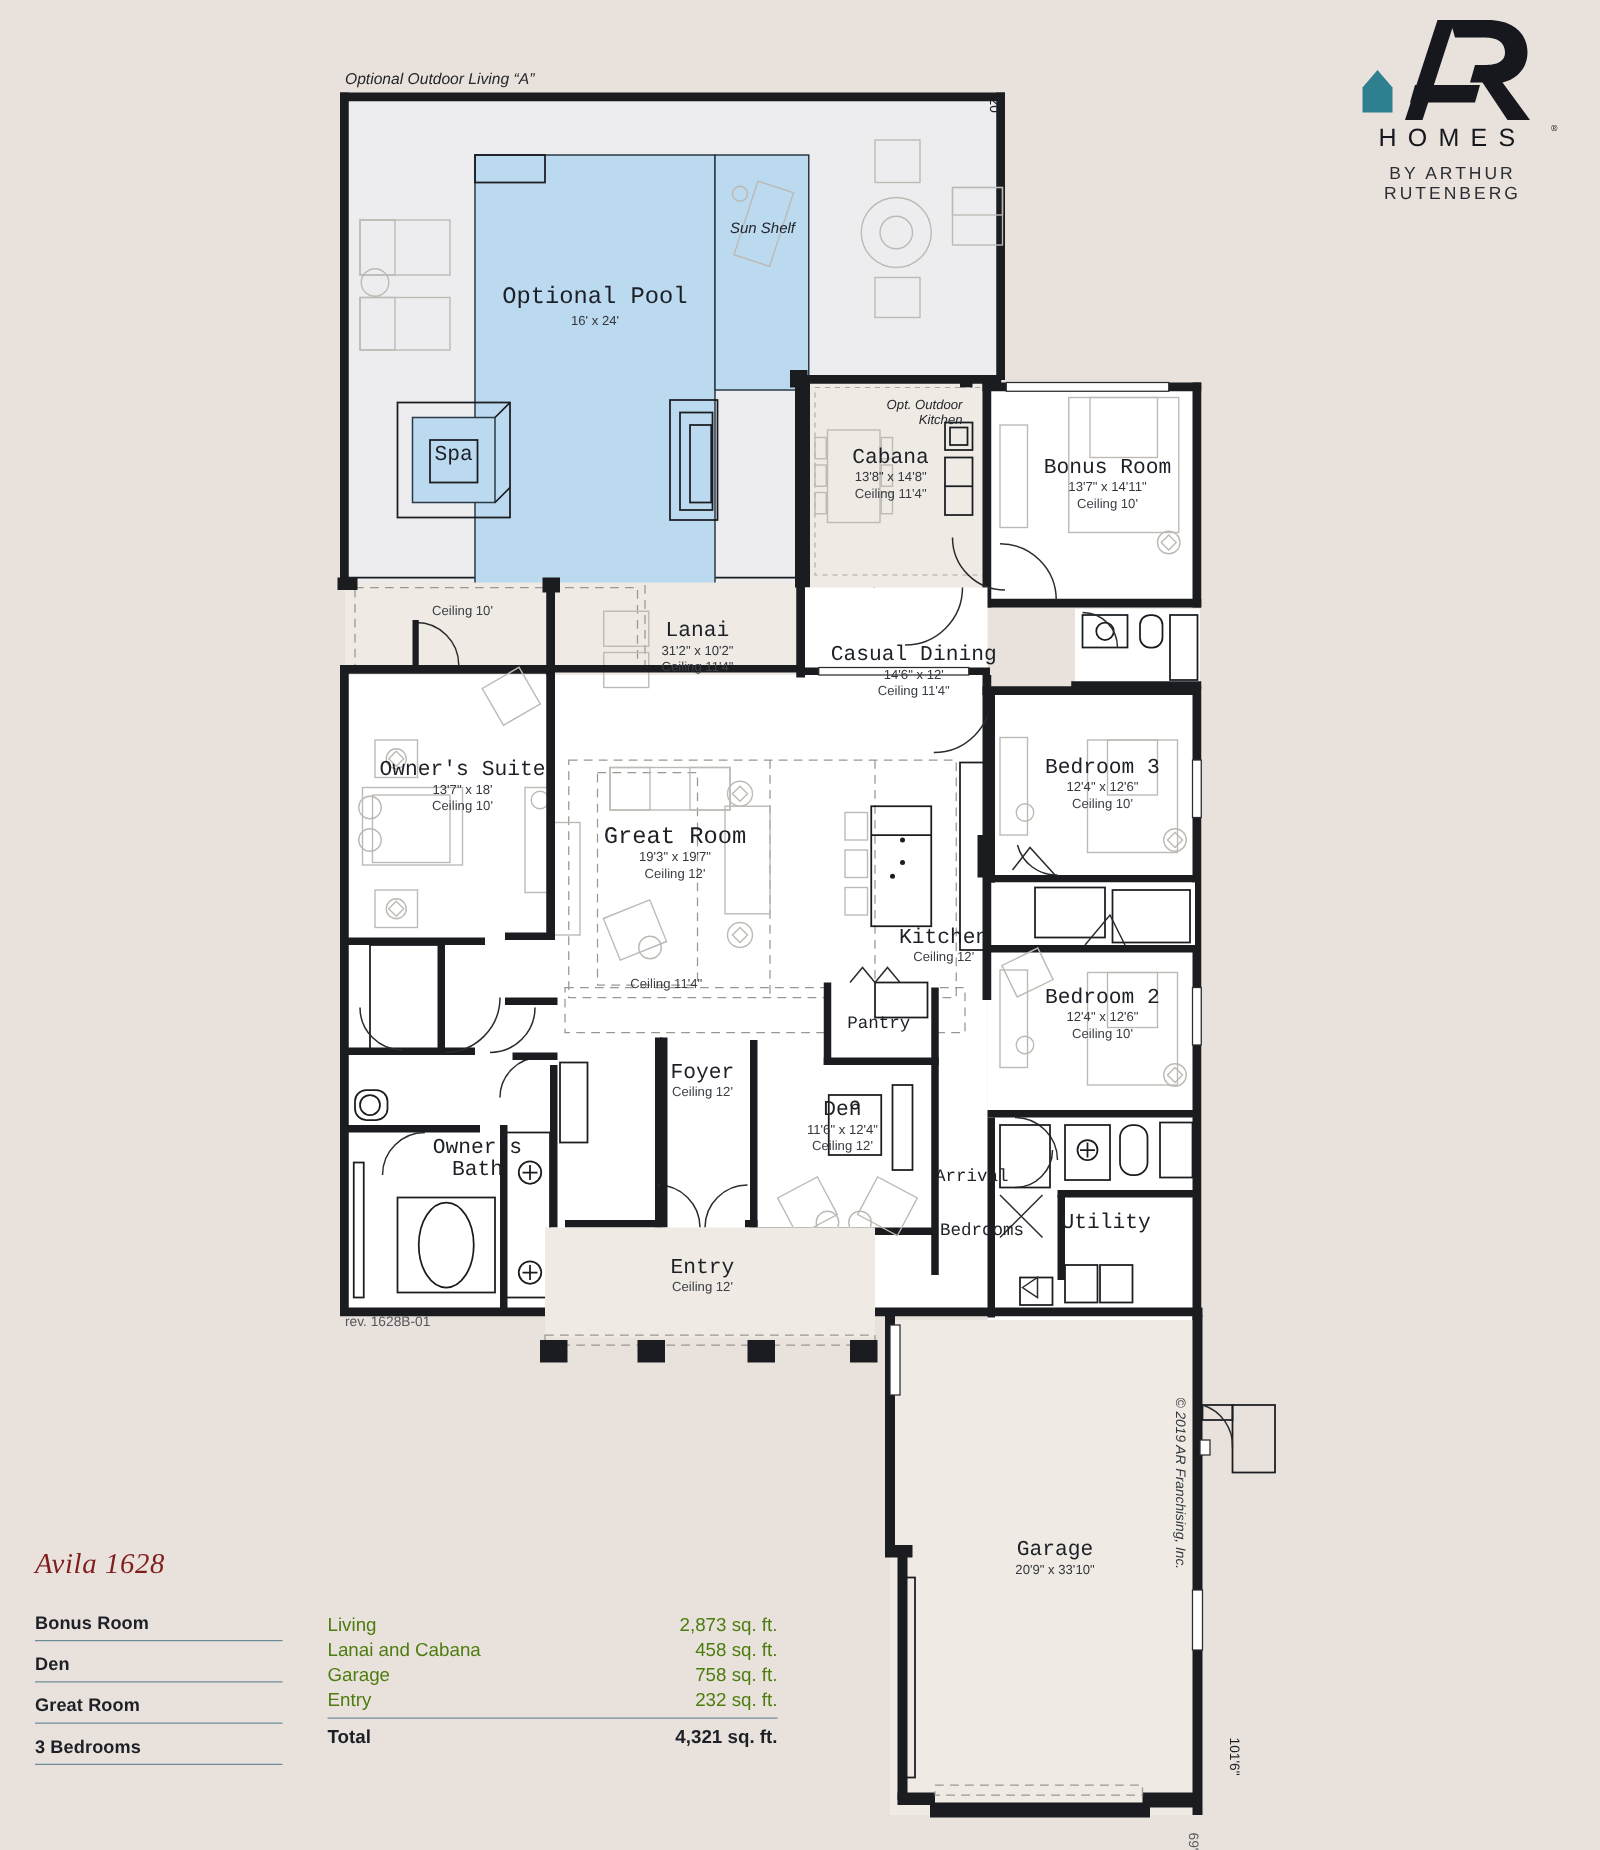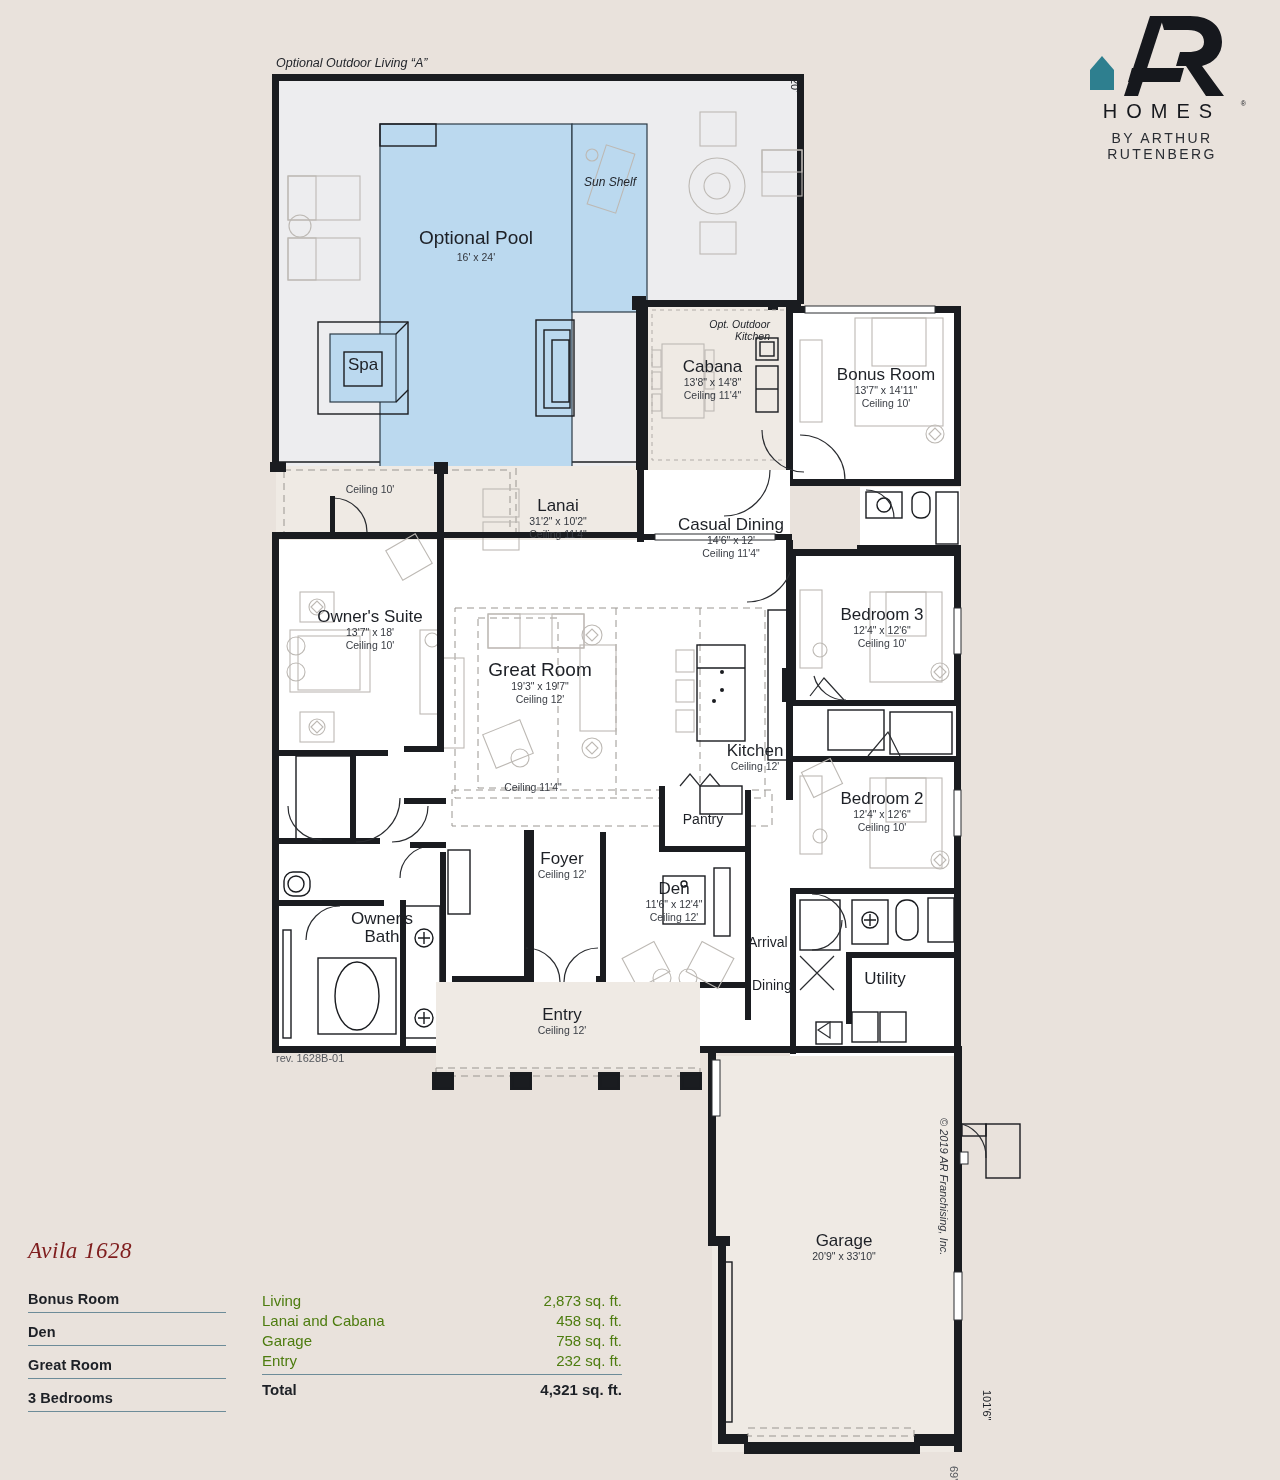--- a/index.html
+++ b/index.html
@@ -35,21 +35,21 @@
   .feature-row{padding:0 0 4px 0;margin-bottom:10px;border-bottom:1.6px solid #6d8c99;}
   .feature-label{font-size:14.5px;font-weight:700;color:#1d2026;letter-spacing:.1px;}
   .areas{width:360px;}
   .area-row{display:flex;justify-content:space-between;font-size:15px;color:#4d7c0f;padding:1.5px 0;}
   .area-row.total{border-top:1.8px solid #6d8c99;margin-top:4px;padding-top:6px;font-weight:700;color:#1d2026;}
   .area-name{text-align:left;}
   .area-val{text-align:center;}
 
   
   .rlabel{position:absolute;text-align:center;color:#1d2026;pointer-events:none;white-space:nowrap;}
-  .rname{font-family:Liberation Sans, sans-serif;font-size:17px;line-height:1.05;}
+  .rname{font-family:Liberation Mono, monospace;font-size:17px;line-height:1.05;}
   .rname.big{font-size:19px;}
   .rname.sm{font-size:14px;}
   .rdim{font-family:"Liberation Sans", sans-serif;font-size:10.5px;color:#33373e;line-height:1.25;}
   .rceil{font-family:"Liberation Sans", sans-serif;font-size:10.5px;color:#3a3e45;}
   .italic-note{font-style:italic;font-family:"Liberation Sans", sans-serif;color:#23262c;}
 </style>
 </head>
 <body>
 
 <svg id="plan" viewBox="0 0 1280 1480">
@@ -476,21 +476,21 @@
   <div class="rlabel" style="left:330px;top:910px;width:104px;">
     <div class="rname">Owner's</div>
     <div class="rname">Bath</div>
   </div>
 
   <div class="rlabel" style="left:748px;top:935px;width:64px;text-align:left;">
     <div class="rname sm">Arrival</div>
   </div>
 
   <div class="rlabel" style="left:752px;top:978px;width:70px;text-align:left;">
-    <div class="rname sm">Dining</div>
+    <div class="rname sm">Bedrooms</div>
   </div>
 
   <div class="rlabel" style="left:846px;top:970px;width:78px;">
     <div class="rname">Utility</div>
   </div>
 
   <div class="rlabel" style="left:500px;top:1006px;width:124px;">
     <div class="rname">Entry</div>
     <div class="rceil">Ceiling 12'</div>
   </div>

